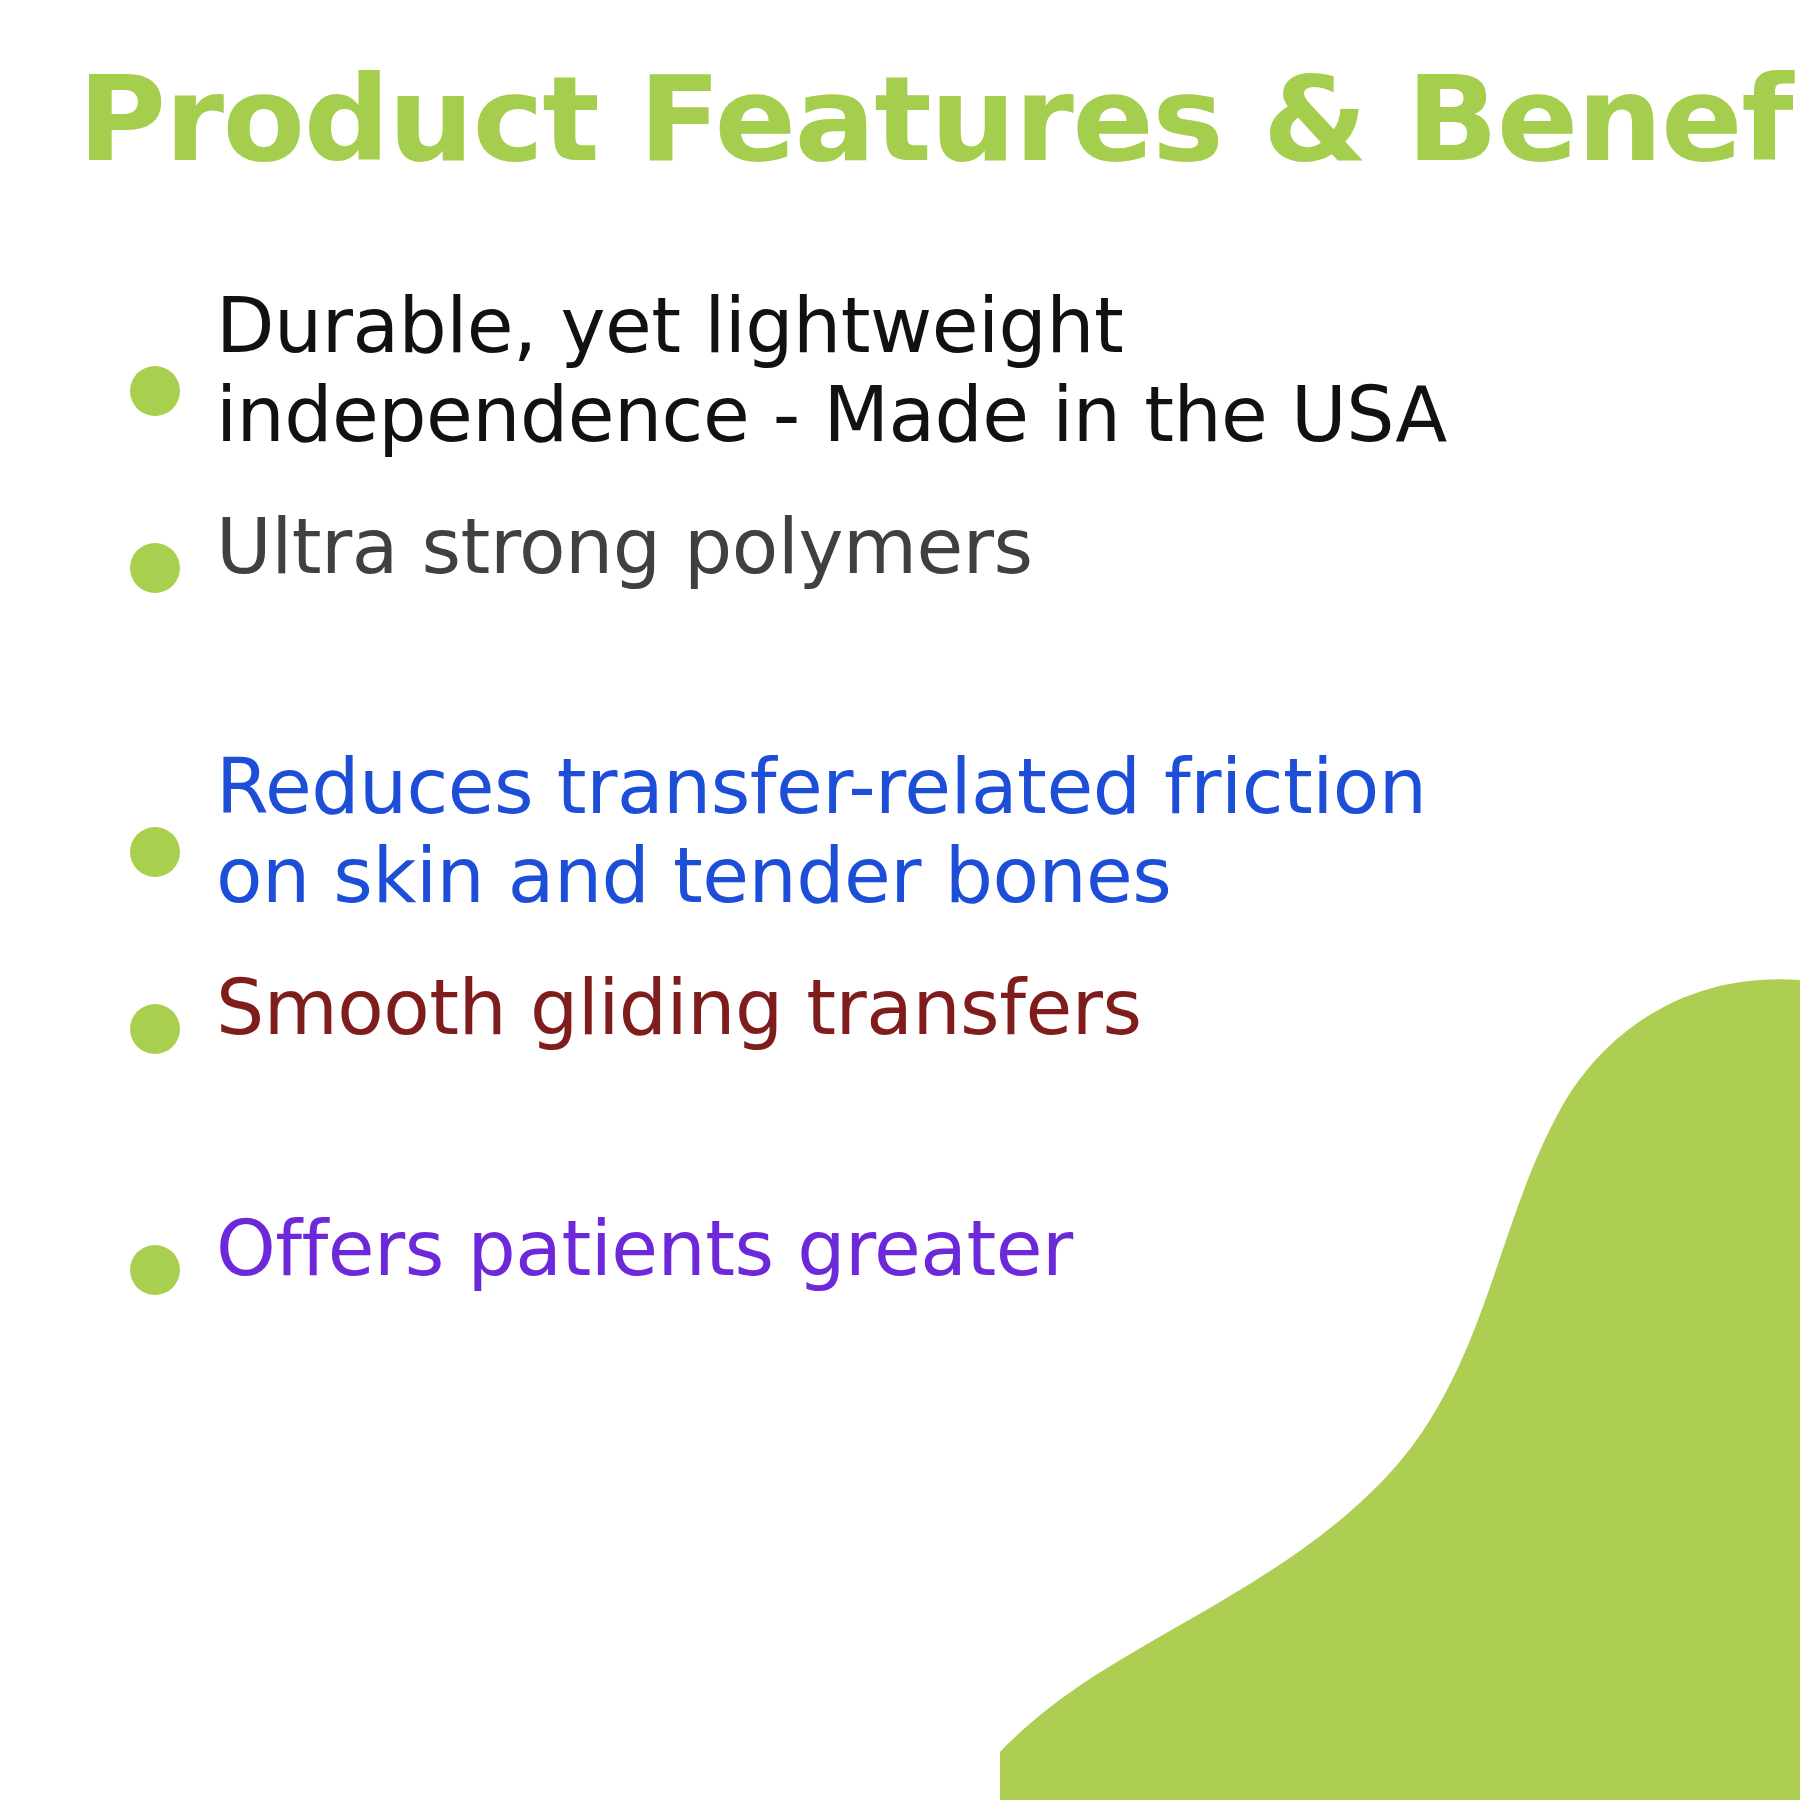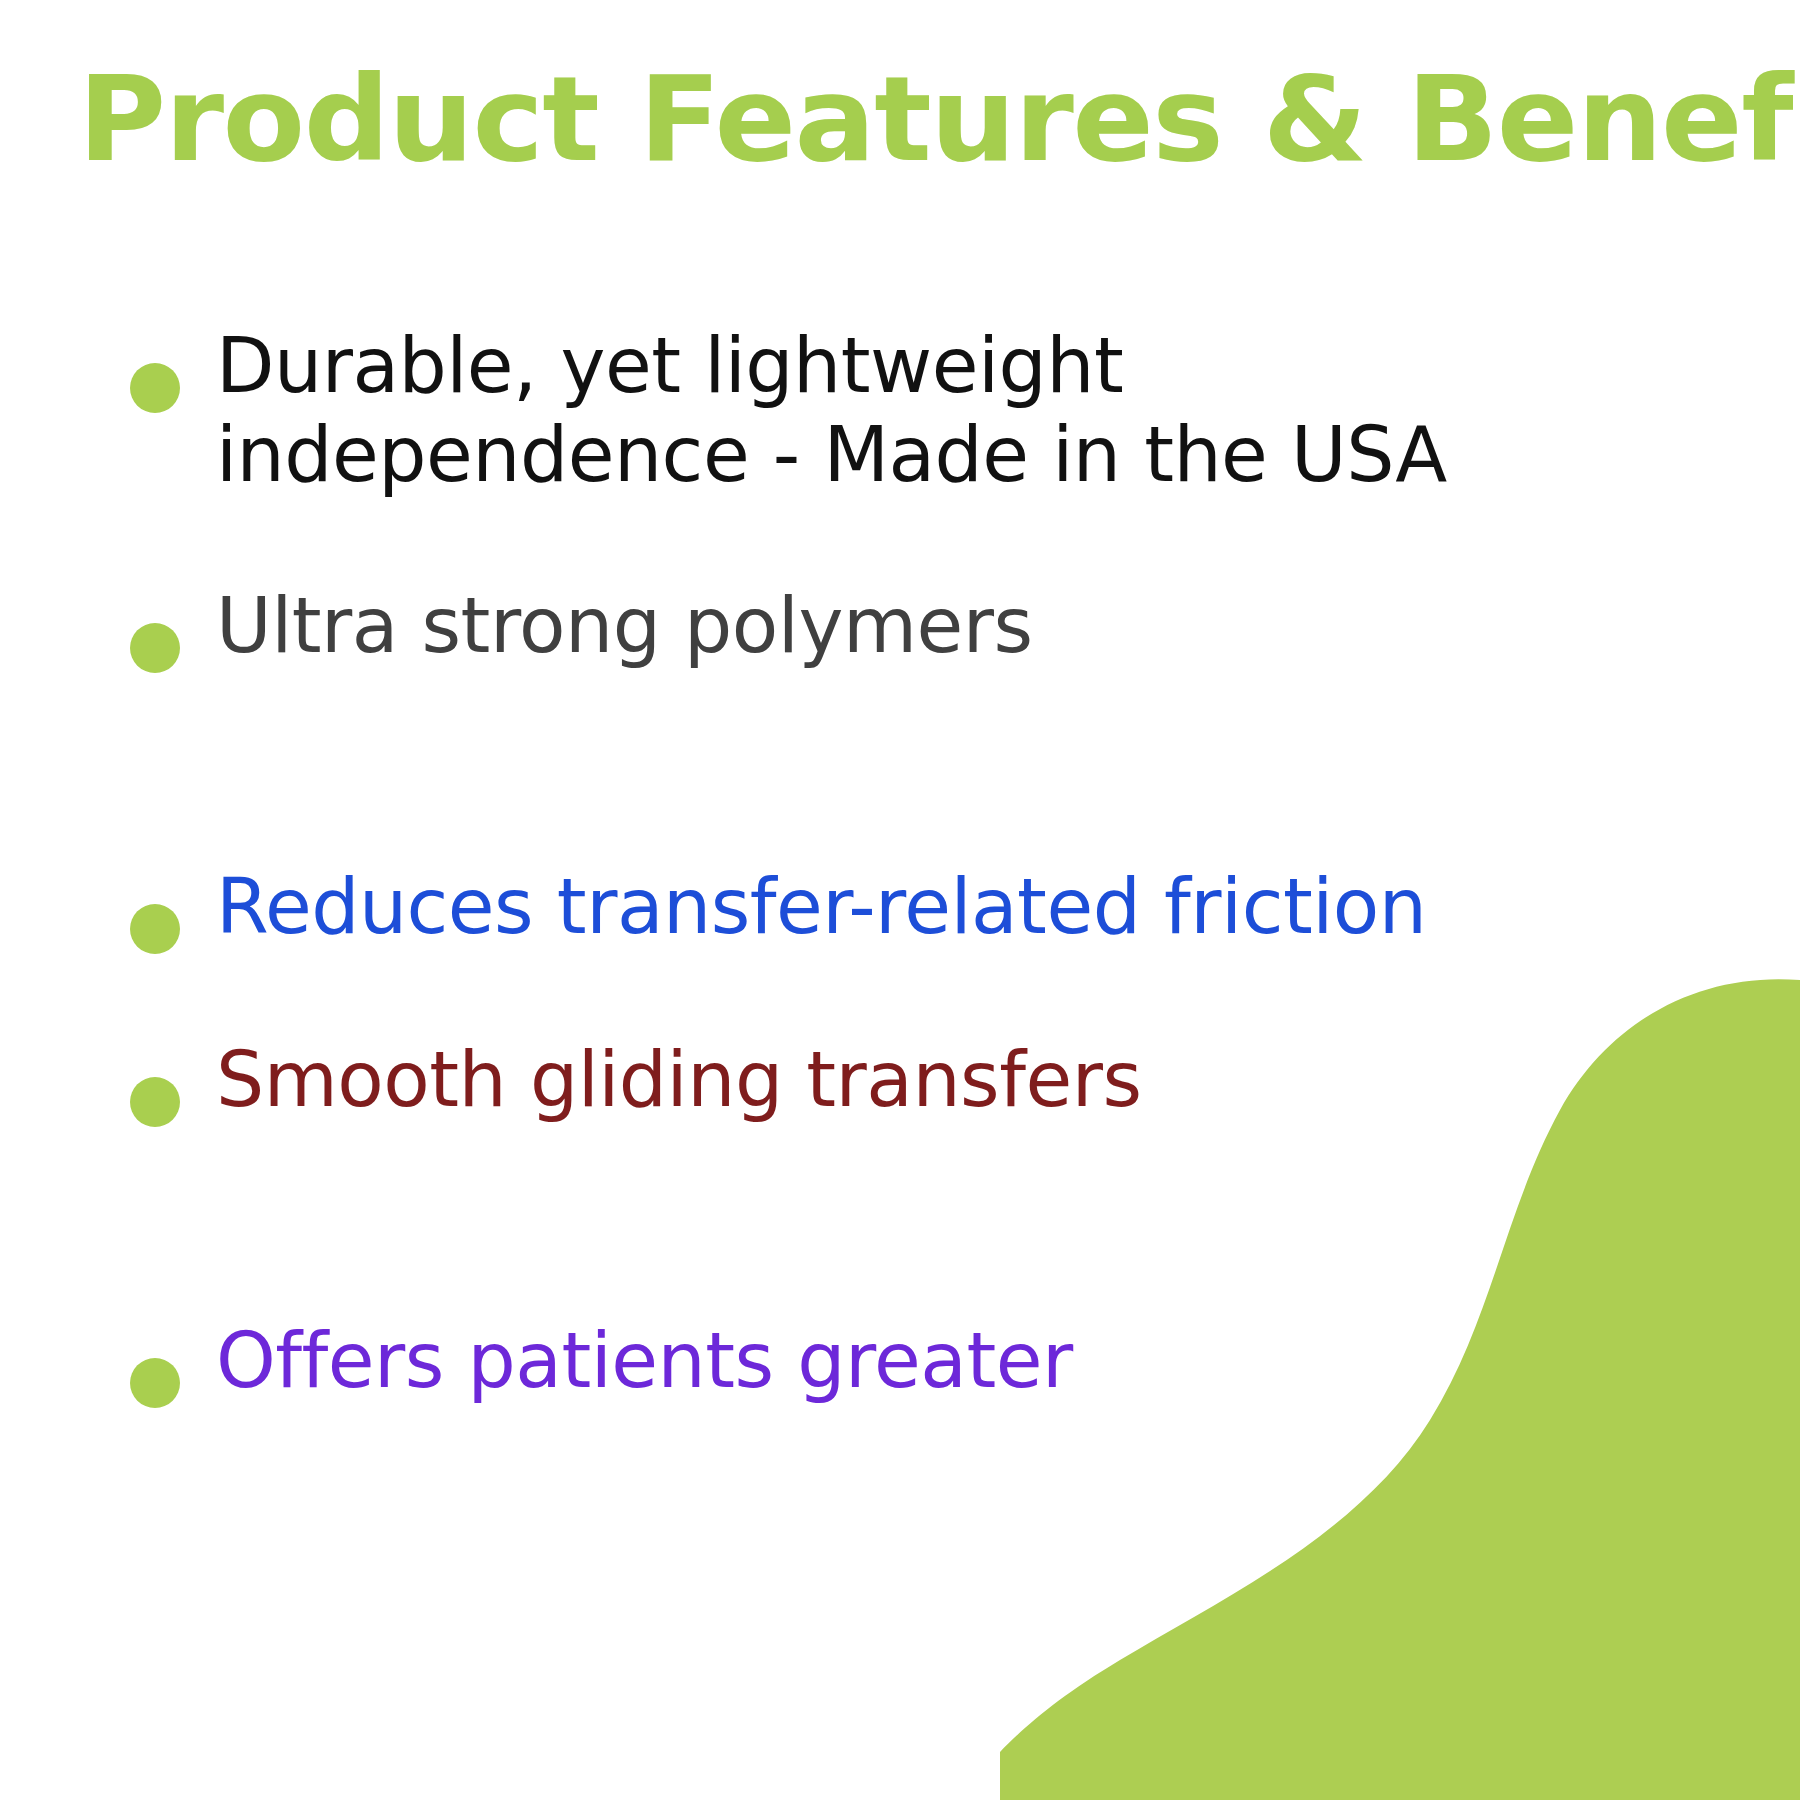--- a/index.html
+++ b/index.html
@@ -52,23 +52,22 @@
   
   #feature-list {
     position: absolute;
     left: 130px;
     top: 282px;
     width: 1560px;
   }
 
   .feature-item {
     display: flex;
-    align-items: flex-start;
+    align-items: center;
     position: relative;
-    margin-top: 40px;
   }
 
   .bullet-dot {
     flex: 0 0 auto;
     width: 50px;
     height: 50px;
     border-radius: 50%;
     background: #a9cf4f;
     margin-top: 41px;
   }
@@ -131,20 +130,21 @@
         <span class="line">Ultra strong polymers</span>
       </div>
     </div>
 
     <div class="spacer gap-lg"></div>
 
     <div class="feature-item">
       <span class="bullet-dot" style="background: rgb(169, 207, 79);"></span>
       <div class="feature-text" style="color: #1d4ed8;">
         <span class="line">Reduces transfer-related friction</span>
+        <span class="line">on skin and tender bones</span>
       </div>
     </div>
 
     <div class="spacer gap-sm"></div>
 
     <div class="feature-item">
       <span class="bullet-dot" style="background: rgb(169, 207, 79);"></span>
       <div class="feature-text" style="color: #7f1d1d;">
         <span class="line">Smooth gliding transfers</span>
       </div>

